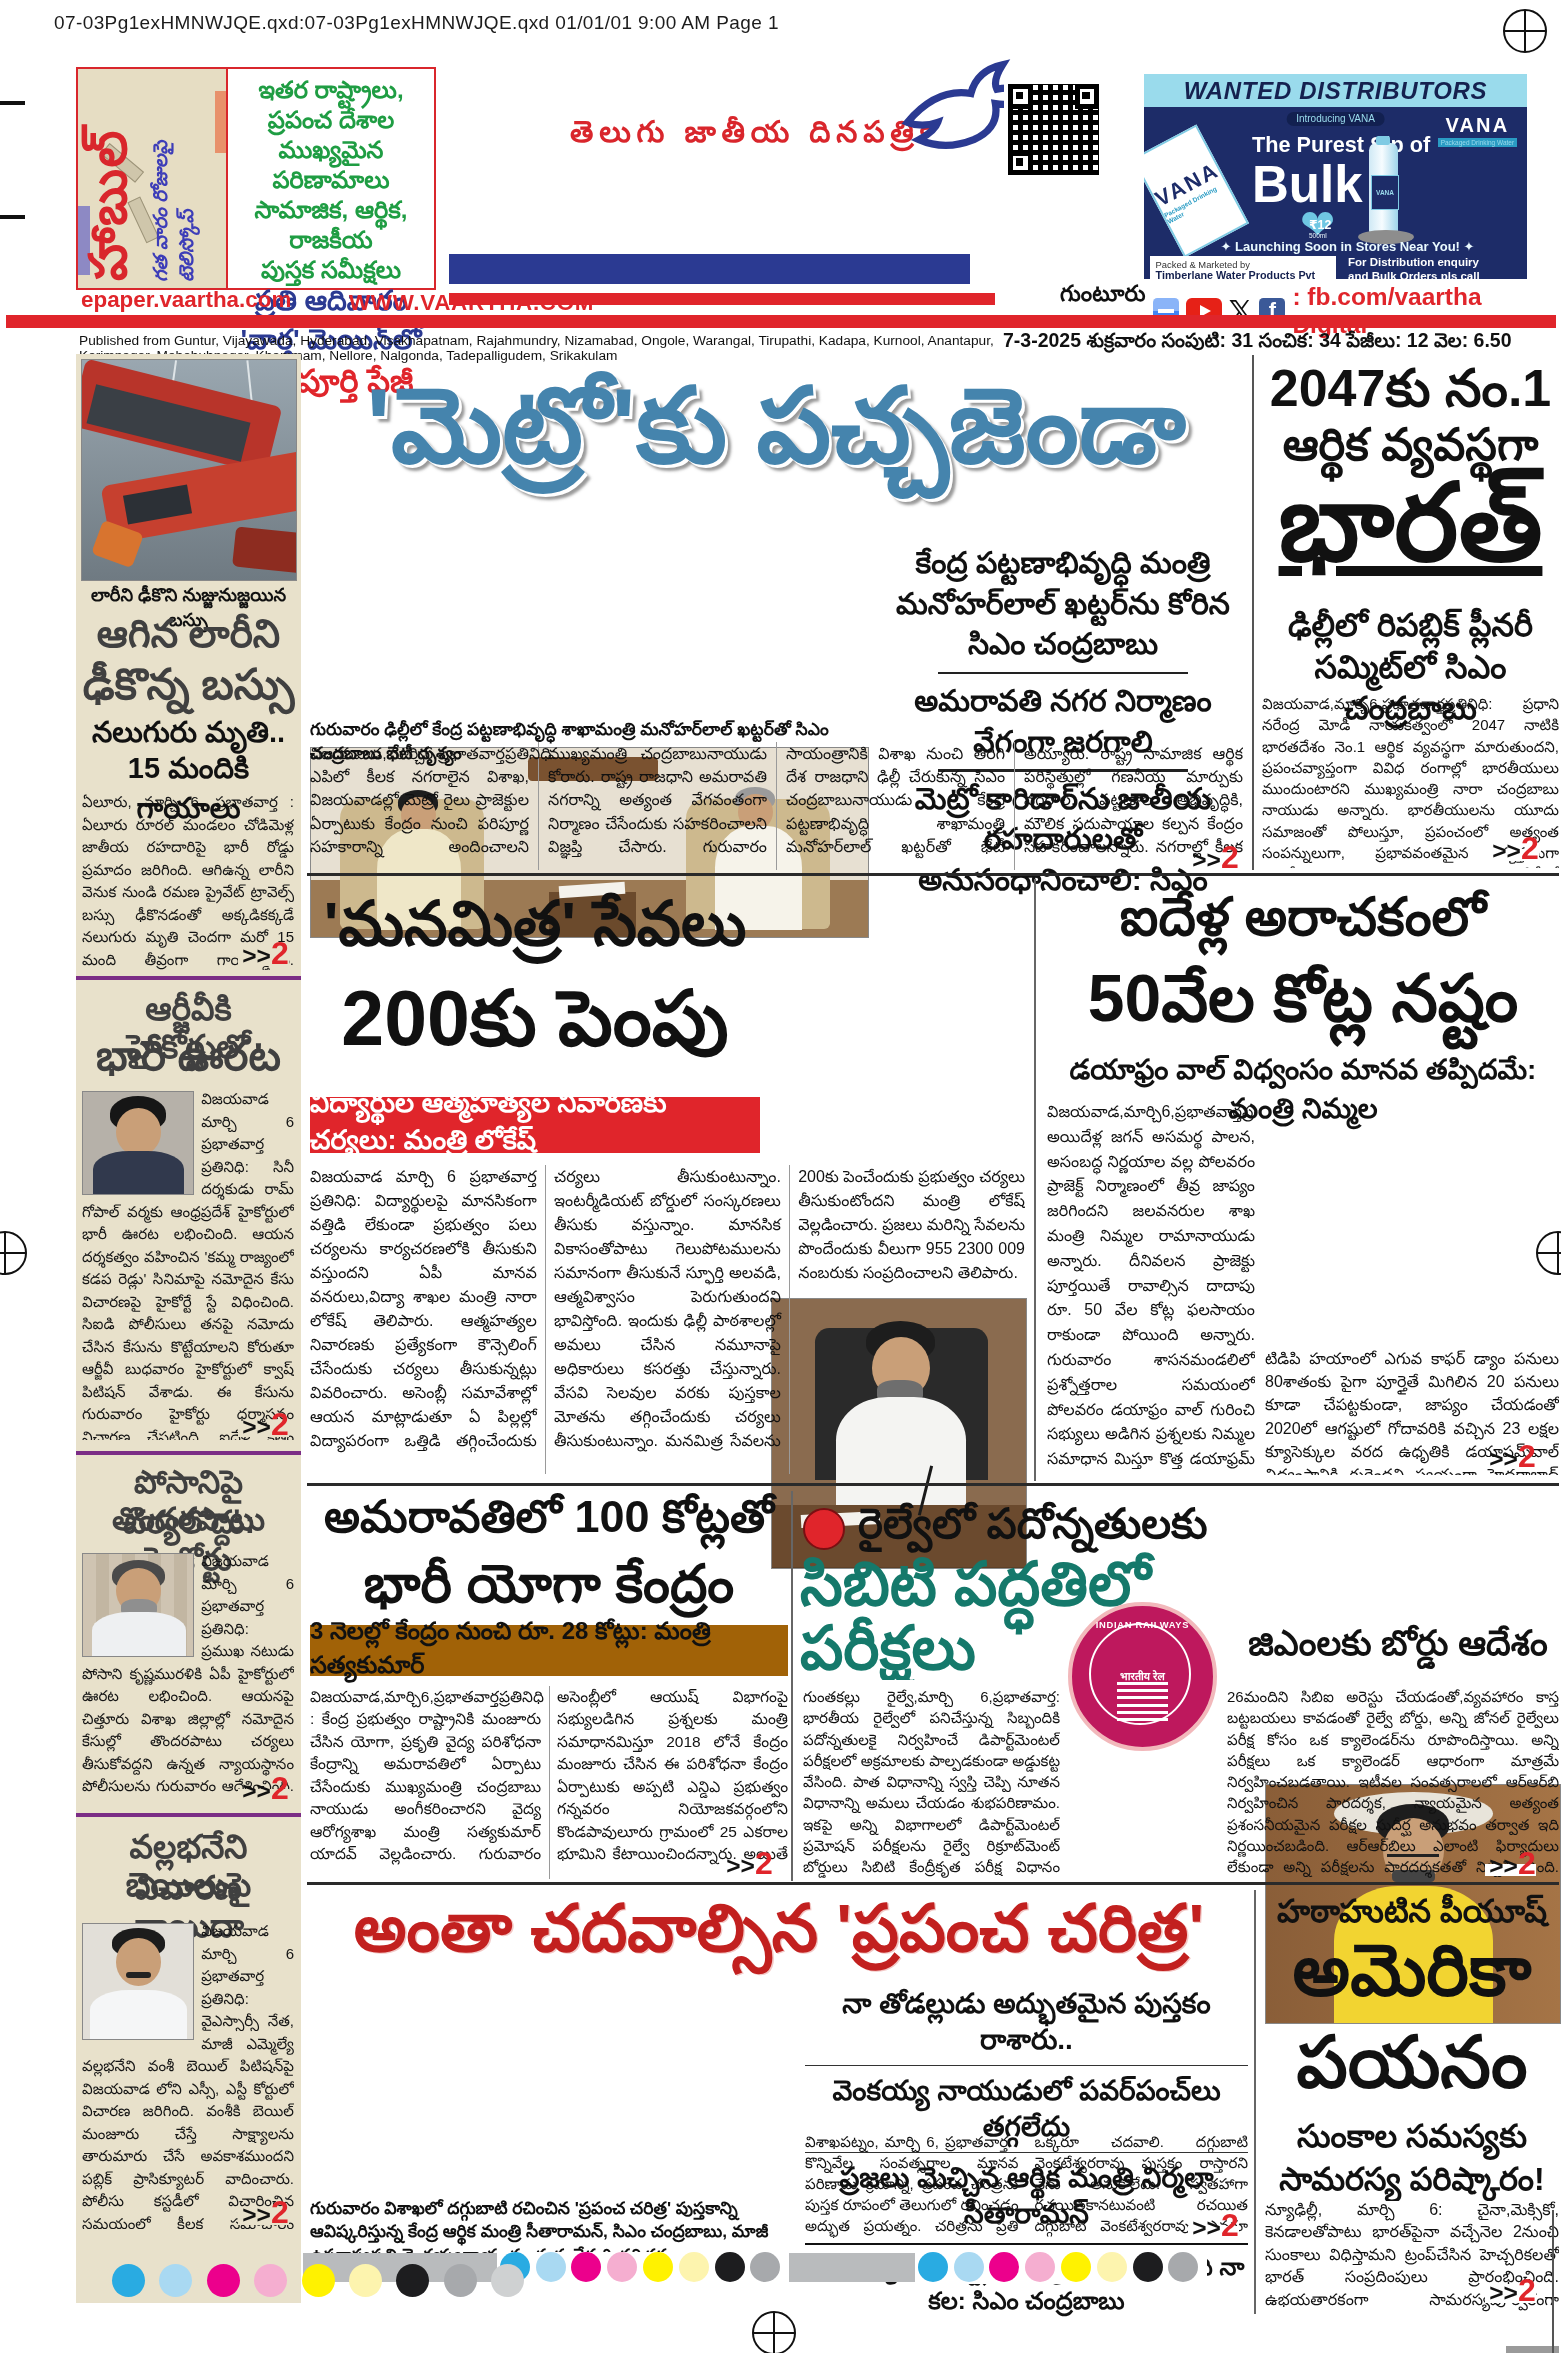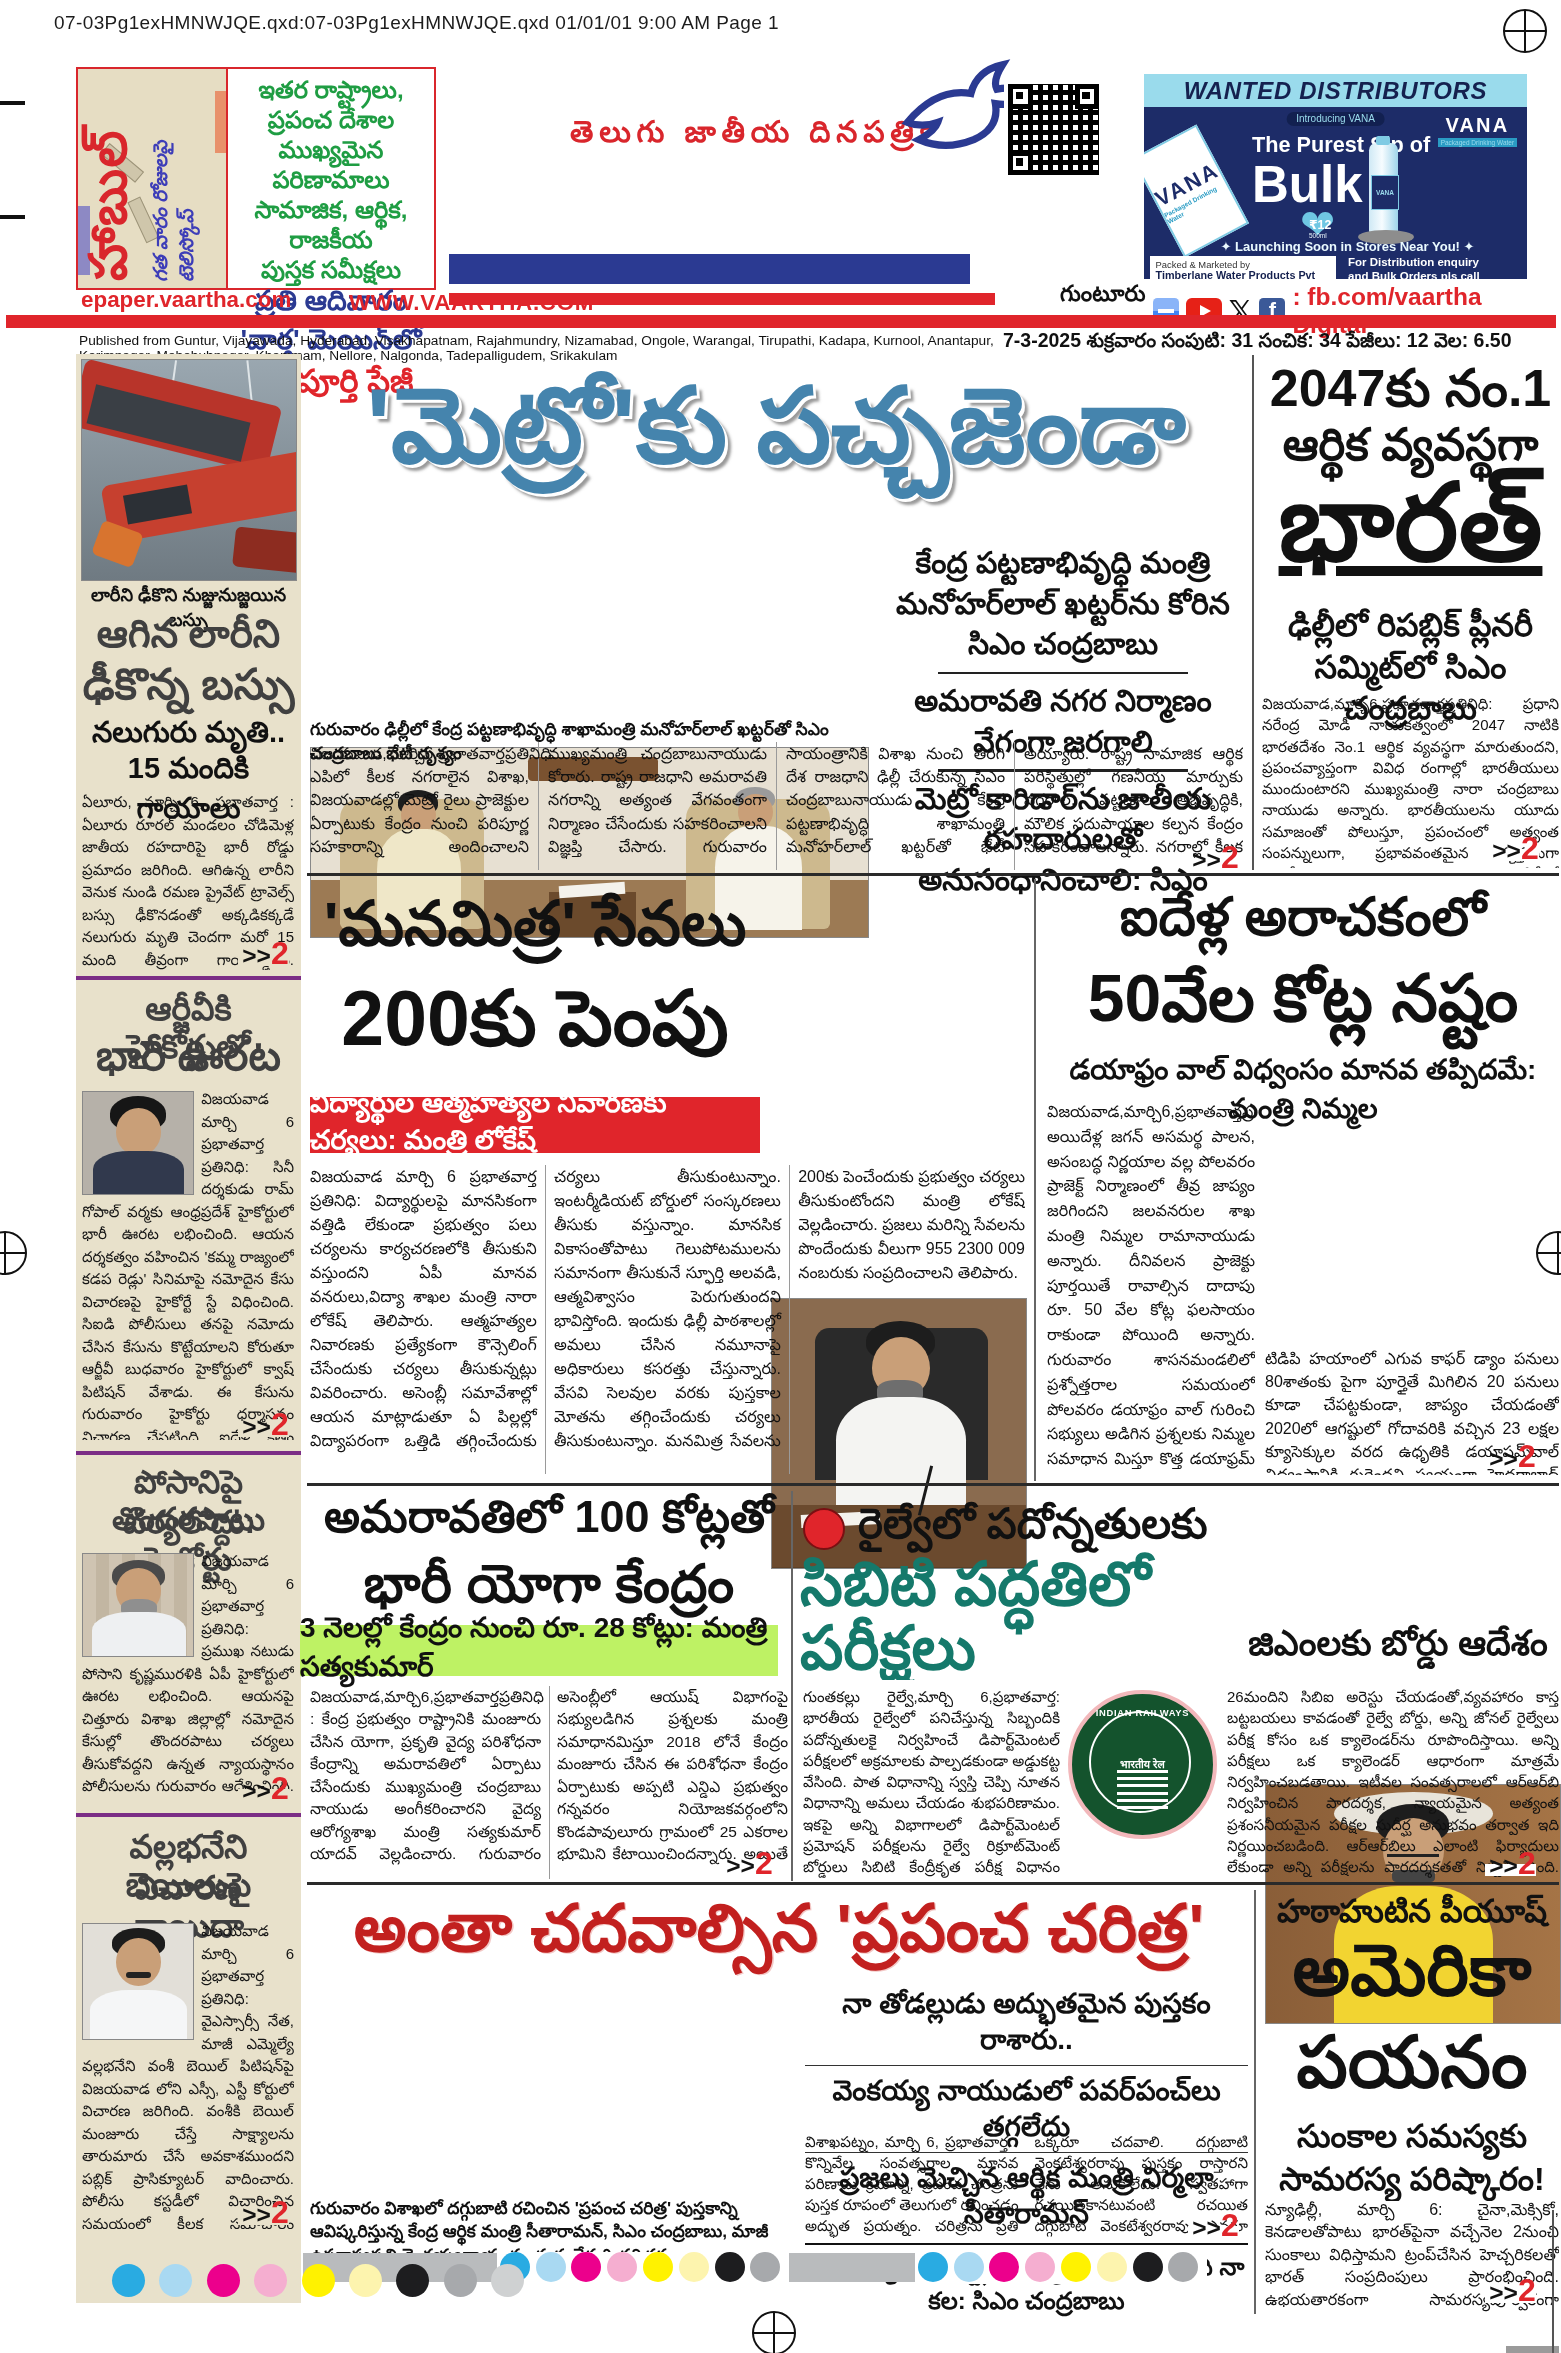--- a/index.html
+++ b/index.html
@@ -147,34 +147,34 @@
   #fkSub{left:1047px;top:1054px;width:512px;font-size:28px;font-weight:900;text-align:center;}
   #fkBody1{left:1047px;top:1100px;width:208px;height:374px;font-size:16px;line-height:1.55;text-align:justify;}
   #fkPhoto{left:1265px;top:1100px;width:294px;height:238px;}
   #fkBody2{left:1265px;top:1347px;width:294px;height:128px;font-size:16px;line-height:1.45;text-align:justify;}
 
   #ruleB{left:307px;top:1483px;width:1252px;height:2.9px;background:#2a2a2a;}
 
   
   #ygH1{left:310px;top:1491px;width:478px;font-size:45px;font-weight:900;text-align:center;}
   #ygH2{left:310px;top:1553px;width:478px;font-size:53px;font-weight:900;text-align:center;}
-  #ygStrap{left:300px;top:1625px;width:478px;height:51px;background:#bef264;display:flex;align-items:center;justify-content:center;
-      font-size:28px;font-weight:900;color:#111;}
+  #ygStrap{left:310px;top:1625px;width:478px;height:51px;background:#a16207;display:flex;align-items:center;justify-content:center;
+      font-size:24px;font-weight:900;color:#111;}
   #ygBody{left:310px;top:1686px;width:478px;height:193px;font-size:15.5px;line-height:1.45;text-align:justify;
       column-count:2;column-gap:16px;column-fill:auto;column-rule:0.7px solid #9a9a9a;}
   #vruleYR{left:791px;top:1491px;width:2.2px;height:390px;background:#666;}
 
   
   #rwKick{left:803px;top:1500px;display:flex;align-items:center;gap:13px;}
   .reddot{width:38px;height:38px;border-radius:50%;background:#e0252b;border:2.9px solid #7a0f12;}
   #rwKickTxt{font-size:42px;font-weight:900;color:#111;}
   #rwHead{left:800px;top:1552px;width:433px;font-size:61px;font-weight:900;color:#15796b;line-height:1.05;}
   #rwSub{left:1237px;top:1623px;width:322px;font-size:35px;font-weight:900;text-align:center;}
   #rwBody1{left:803px;top:1686px;width:257px;height:193px;font-size:15px;line-height:1.42;text-align:justify;}
-  #rwLogo{left:1068px;top:1690px;width:141px;height:141px;border-radius:50%;background:#14532d;border:4.3px solid #f2b8bb;position:absolute;}
+  #rwLogo{left:1068px;top:1602px;width:141px;height:141px;border-radius:50%;background:#be185d;border:4.3px solid #f2b8bb;position:absolute;}
   #rwLogoInner{position:absolute;left:17.3px;top:17.3px;width:98px;height:98px;border-radius:50%;border:2.2px solid #fff;}
   #rwLogoTxt{position:absolute;left:0;top:13px;width:100%;text-align:center;color:#fff;font-size:9.4px;font-weight:900;letter-spacing:0.7px;}
   #rwLogoHin{position:absolute;left:0;top:62px;width:100%;text-align:center;color:#fff;font-size:10.8px;font-weight:800;}
   #rwLogoWheel{position:absolute;left:45px;top:75px;width:51px;height:40px;background:
       repeating-linear-gradient(0deg,#fff 0 2.9px,transparent 2.9px 7.2px);}
   #rwBody2{left:1227px;top:1686px;width:332px;height:193px;font-size:15px;line-height:1.42;text-align:justify;}
 
   #ruleC{left:307px;top:1882px;width:1252px;height:2.9px;background:#2a2a2a;}
 
   

